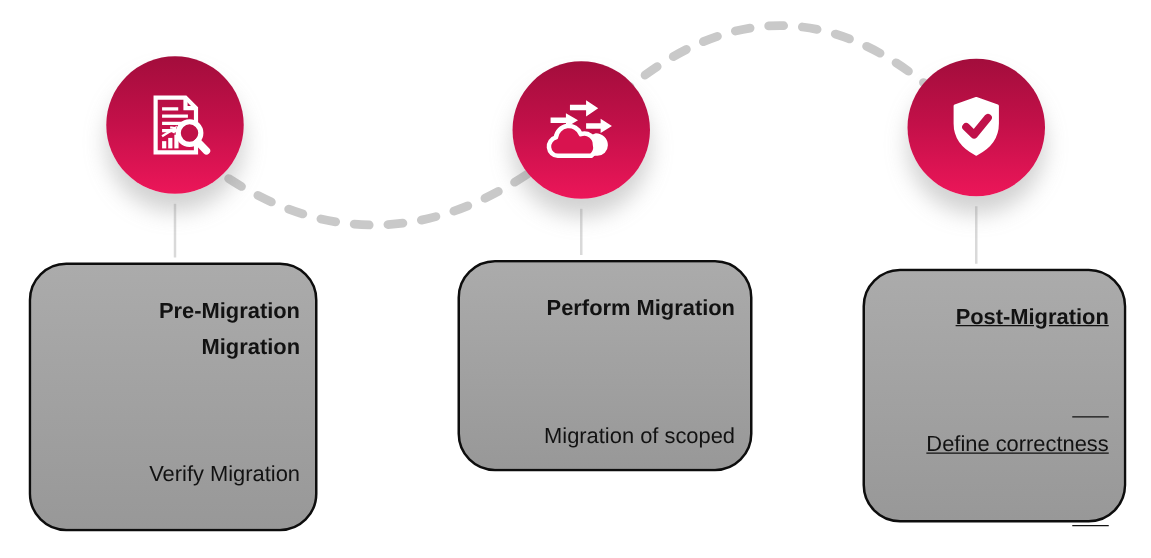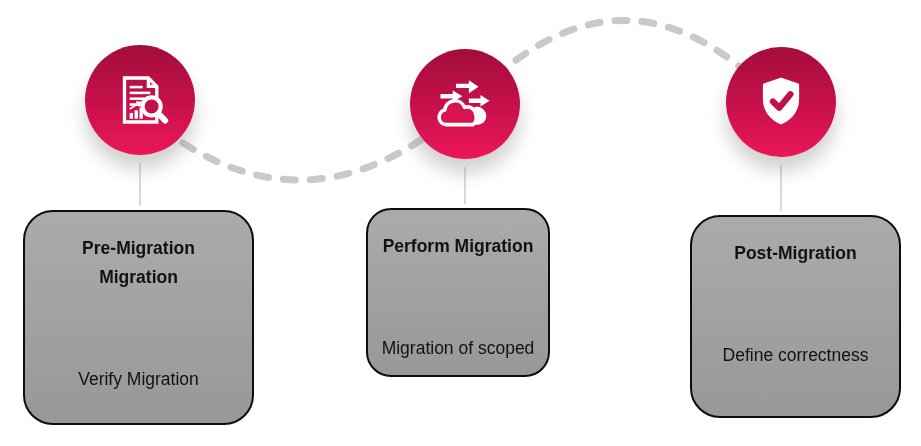--- a/index.html
+++ b/index.html
@@ -12,31 +12,31 @@
     position:absolute; width:110px; height:110px; border-radius:50%;
     background:linear-gradient(180deg, #a30d3c 0%, #c31049 48%, #ec1659 100%);
     box-shadow:0 14px 18px rgba(140,140,140,0.40);
     display:flex; align-items:center; justify-content:center;
   }
   .badge svg { display:block; }
   .card {
     position:absolute; box-sizing:border-box;
     border:2.2px solid #0d0d0d; border-radius:30px;
     background:linear-gradient(180deg, #ababab 0%, #989898 100%);
-    color:#121212; text-align:center; padding:22px 12px 10px 12px;
+    color:#121212; text-align:right; padding:22px 12px 10px 12px;
   }
   .card-title { font-weight:bold; font-size:17.5px; line-height:29px; }
   .card-title div:empty { display:none; }
   .card-desc { font-size:17.5px; line-height:29px; margin-top:15px; white-space:pre-wrap; }
   .b1 { left:85px;  top:45px; }
   .b2 { left:410px; top:49px; }
   .b3 { left:726px; top:47px; }
   .c1 { left:23px;  top:210px; width:231px; height:215px; }
-  .c2 { left:366px; top:208px; width:184px; height:169px;border-radius:25px; }
-  .c3 { left:690px; top:215px; width:211px; height:203px; }
+  .c2 { left:366px; top:208px; width:236px; height:169px; }
+  .c3 { left:690px; top:215px; width:211px; height:203px;text-decoration:underline; }
 </style>
 </head>
 <body>
 
 <div class="canvas">
 
   <svg class="connector-layer" viewBox="0 0 921 446">
     <path d="M 140 110 Q 300 252 465 106 Q 625 -65 781 106" fill="none" stroke="#c9c9c9" stroke-width="7" stroke-dasharray="12 15" stroke-linecap="round"></path>
     <line x1="140" y1="163" x2="140" y2="206" stroke="#d9d9d9" stroke-width="2"></line>
     <line x1="465" y1="167" x2="465" y2="204" stroke="#d9d9d9" stroke-width="2"></line>

